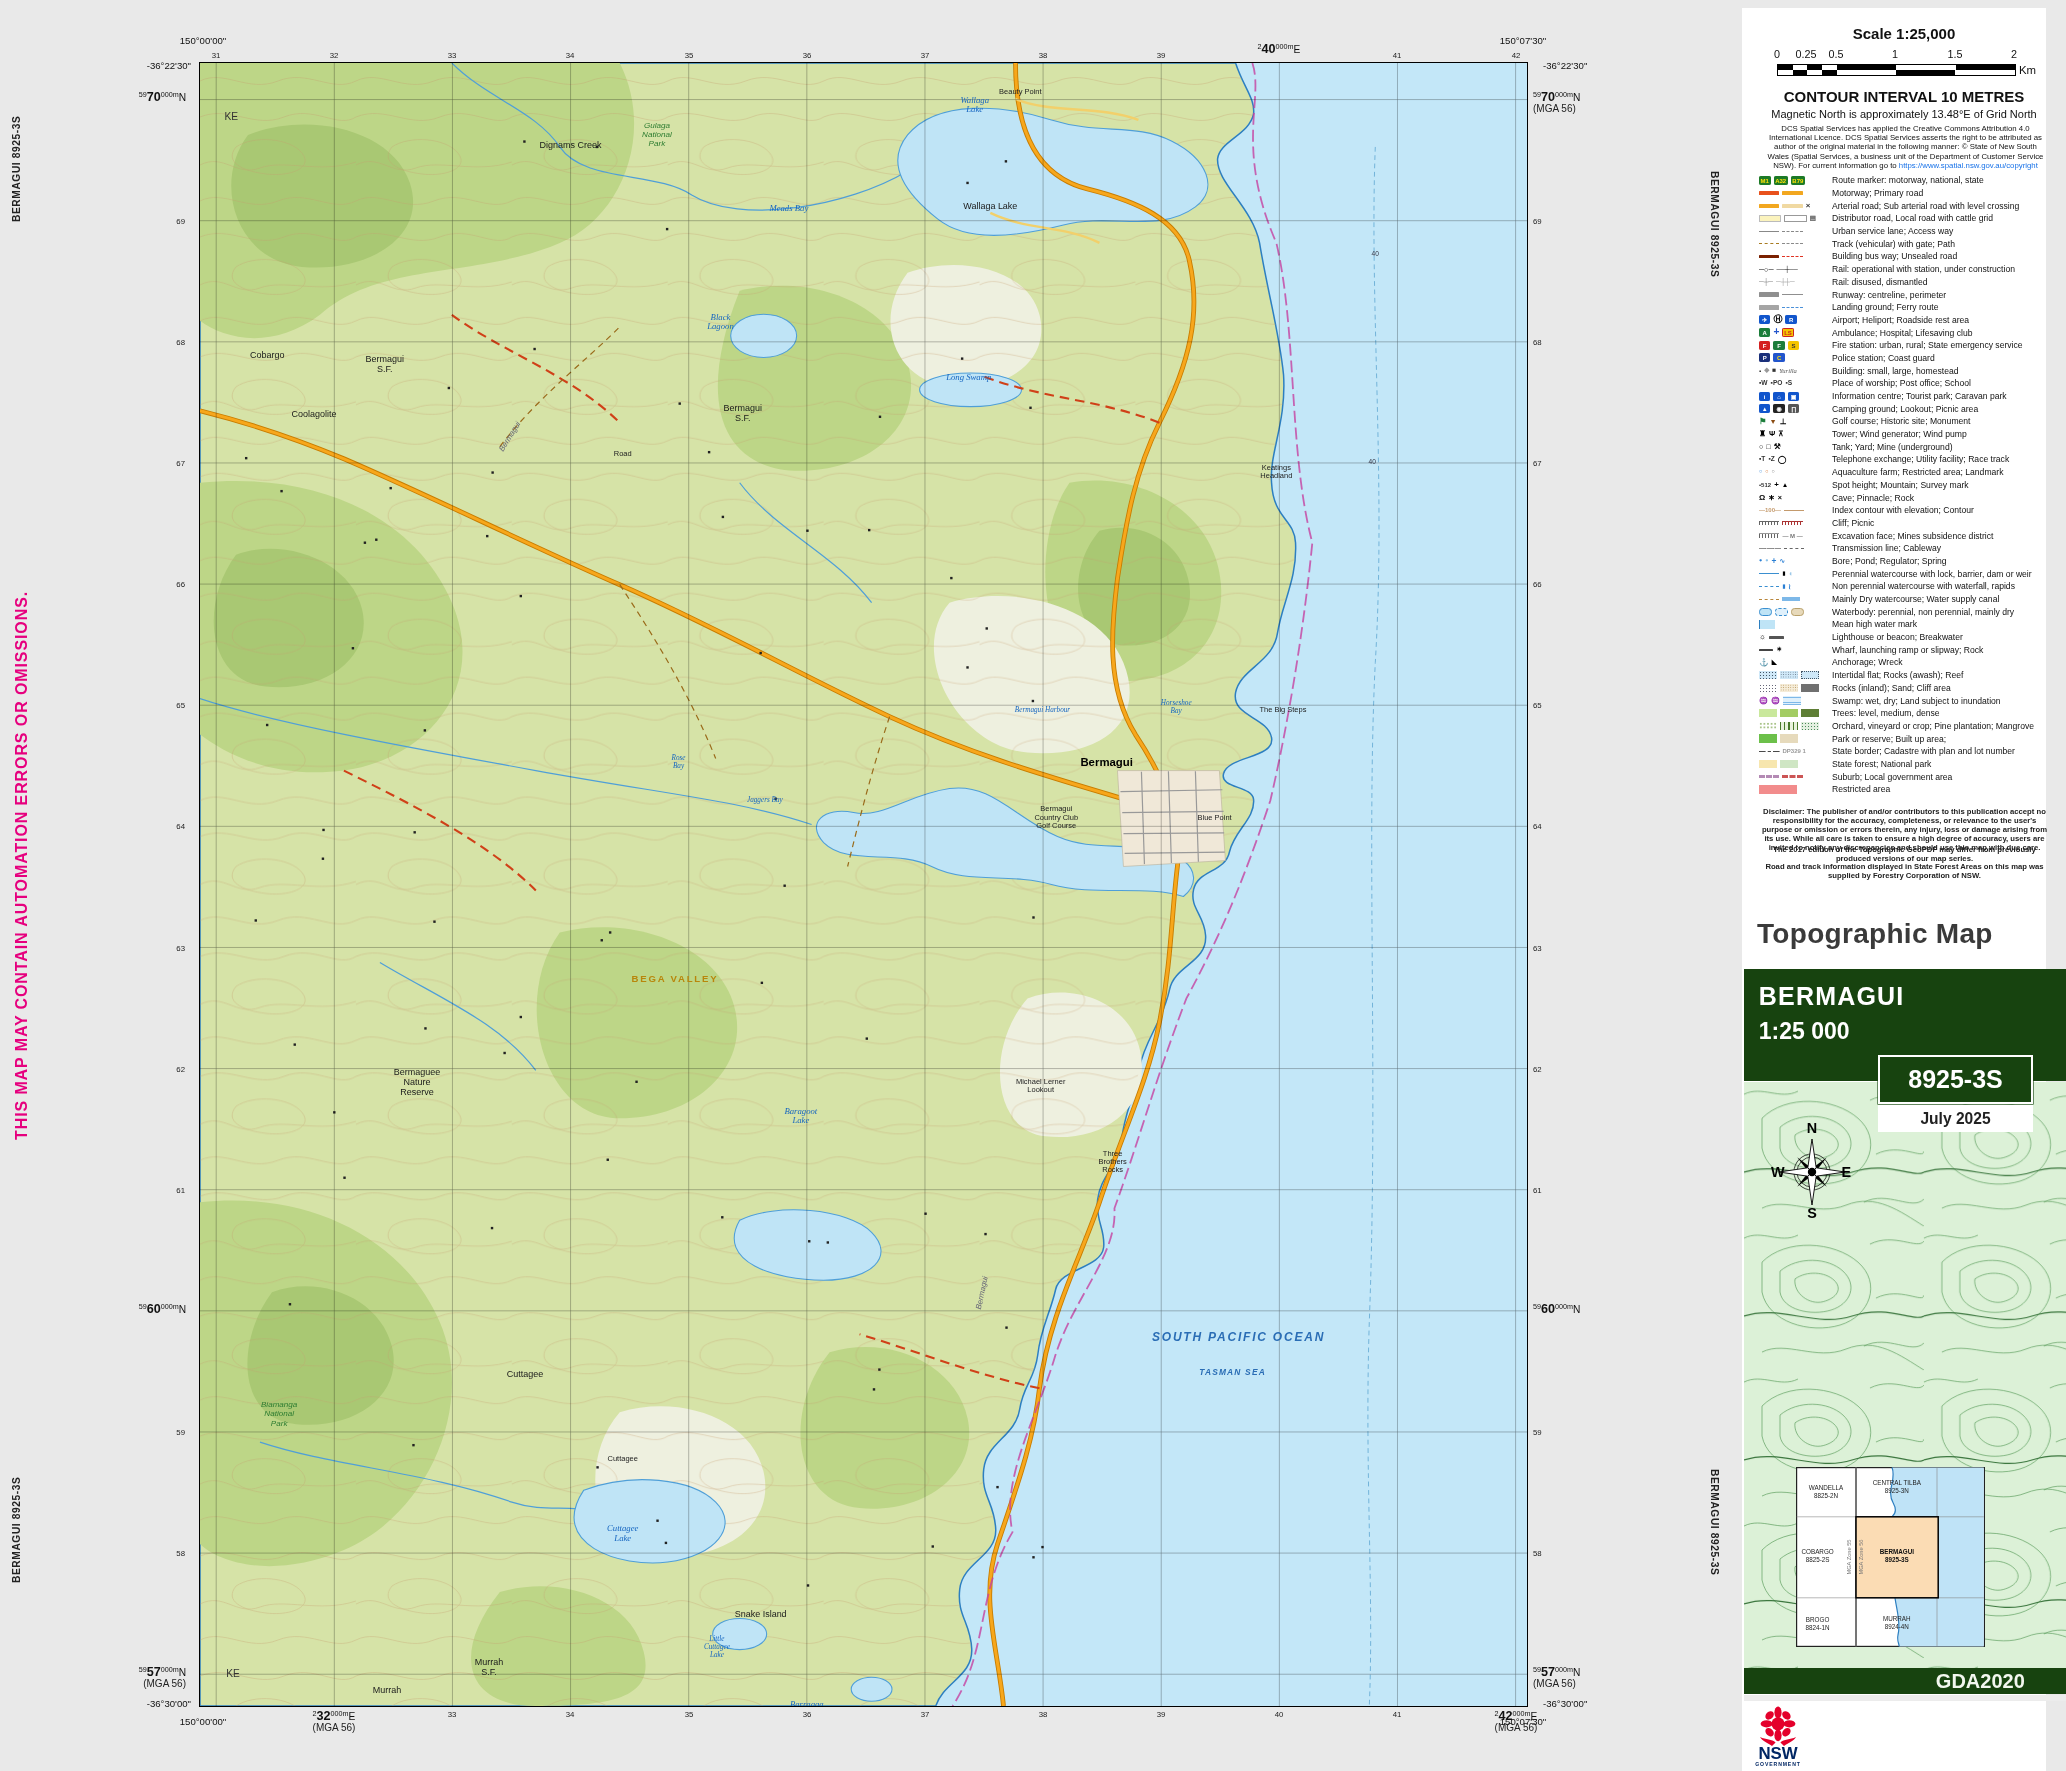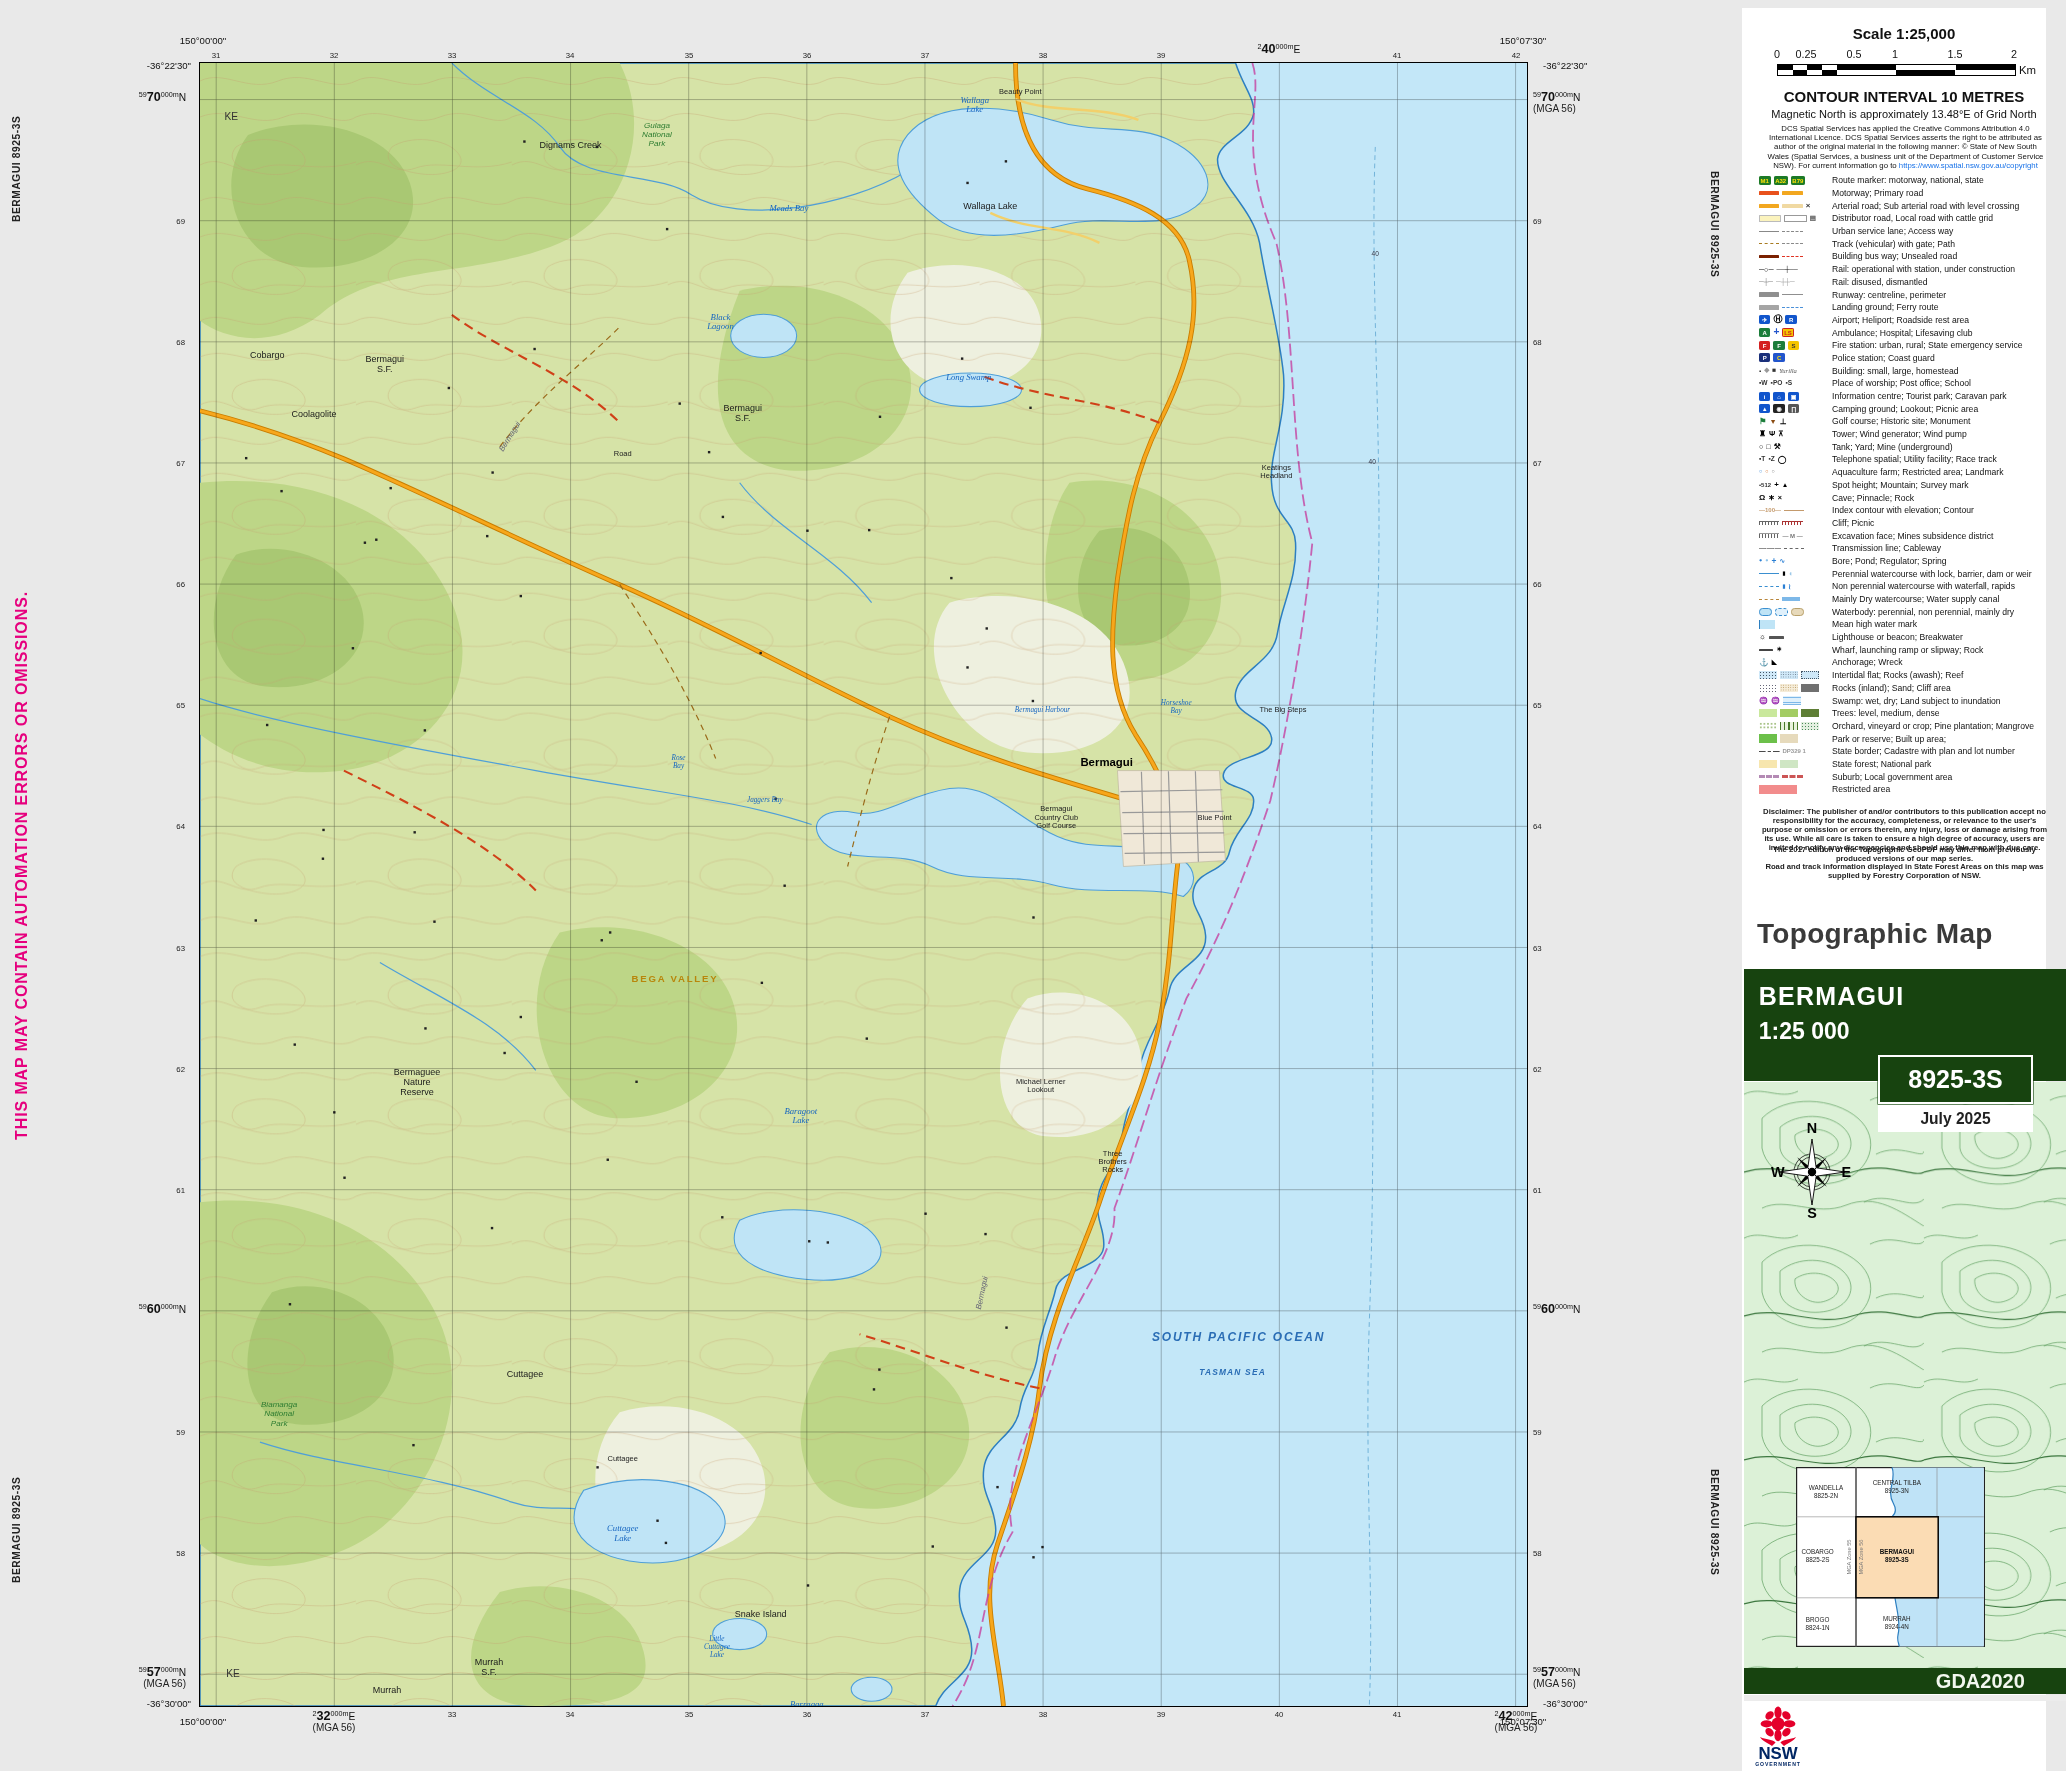--- a/index.html
+++ b/index.html
@@ -390,21 +390,21 @@
       </g>
 </svg>
 </div>
 
 <div id="panel" class="abs">
   <div class="abs sc-title">Scale 1:25,000</div>
   <div id="scalebar" class="abs">
     <div id="sticks">
         <div class="stick" style="left: 0px;">0</div>
         <div class="stick" style="left: 29px;">0.25</div>
-        <div class="stick" style="left: 59px; margin-left: 18px;">0.5</div>
+        <div class="stick" style="left: 59px;">0.5</div>
         <div class="stick" style="left: 118px;">1</div>
         <div class="stick" style="left: 178px;">1.5</div>
         <div class="stick" style="left: 237px;">2</div>
       </div>
     <div id="sbar">
         <div class="seg" style="left: 0px; width: 14.7px; top: 0px; background: rgb(0, 0, 0);"></div>
         <div class="seg" style="left: 29px; width: 14.7px; top: 0px; background: rgb(0, 0, 0);"></div>
         <div class="seg" style="left: 59px; width: 59px; top: 0px; background: rgb(0, 0, 0);"></div>
         <div class="seg" style="left: 178px; width: 59px; top: 0px; background: rgb(0, 0, 0);"></div>
         <div class="seg" style="left: 14.7px; width: 14.7px; top: 5.4px; background: rgb(0, 0, 0);"></div>
@@ -585,21 +585,21 @@
           <span class="gl" style="color:#000;font-size:7.8px">⚒</span>
         </div>
         <div class="llab">Tank; Yard; Mine (underground)</div>
       </div>
       <div class="lrow">
         <div class="lsym">
           <span class="gl" style="color:#333;font-size:6.6px">▪T</span>
           <span class="gl" style="color:#333;font-size:6.6px">▪Z</span>
           <span class="gl" style="color:#000;font-size:7.8px">◯</span>
         </div>
-        <div class="llab">Telephone spatial; Utility facility; Race track</div>
+        <div class="llab">Telephone exchange; Utility facility; Race track</div>
       </div>
       <div class="lrow">
         <div class="lsym">
           <span class="gl" style="color:#2a7fd4;font-size:5.4px">○</span>
           <span class="gl" style="color:#d46a1f;font-size:5.4px">○</span>
           <span class="gl" style="color:#777;font-size:5.4px">○</span>
         </div>
         <div class="llab">Aquaculture farm; Restricted area; Landmark</div>
       </div>
       <div class="lrow">

